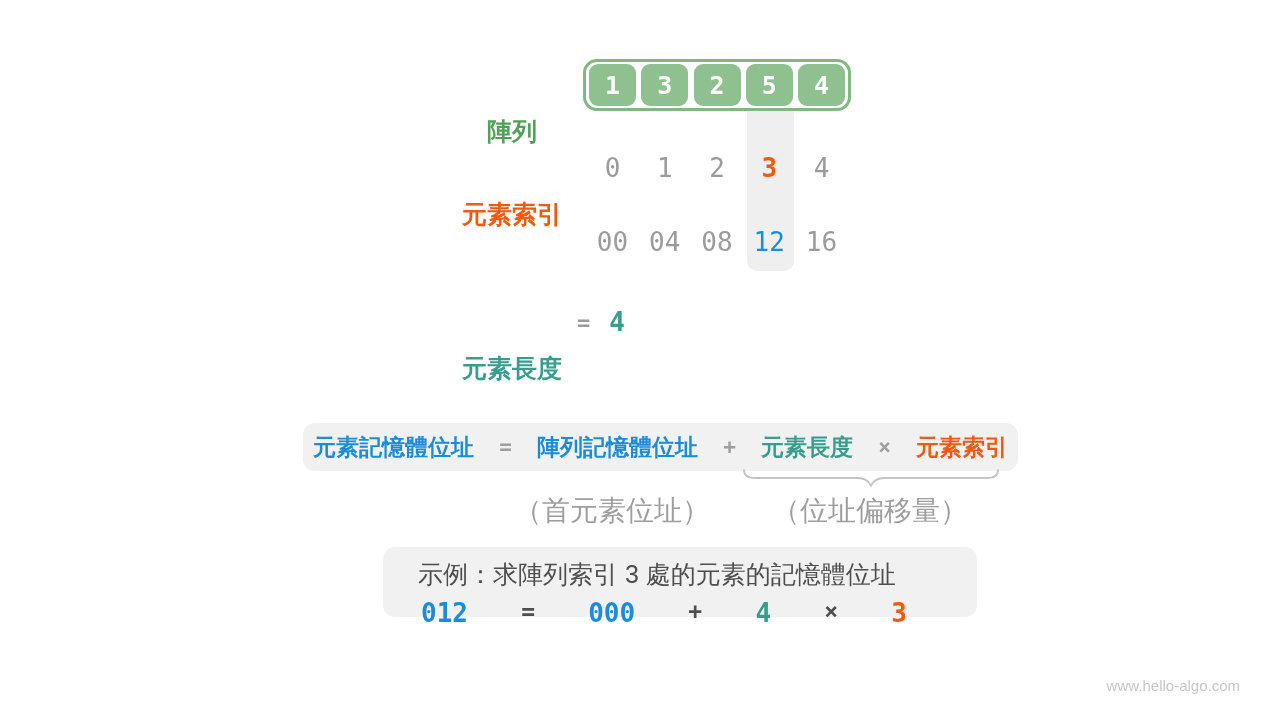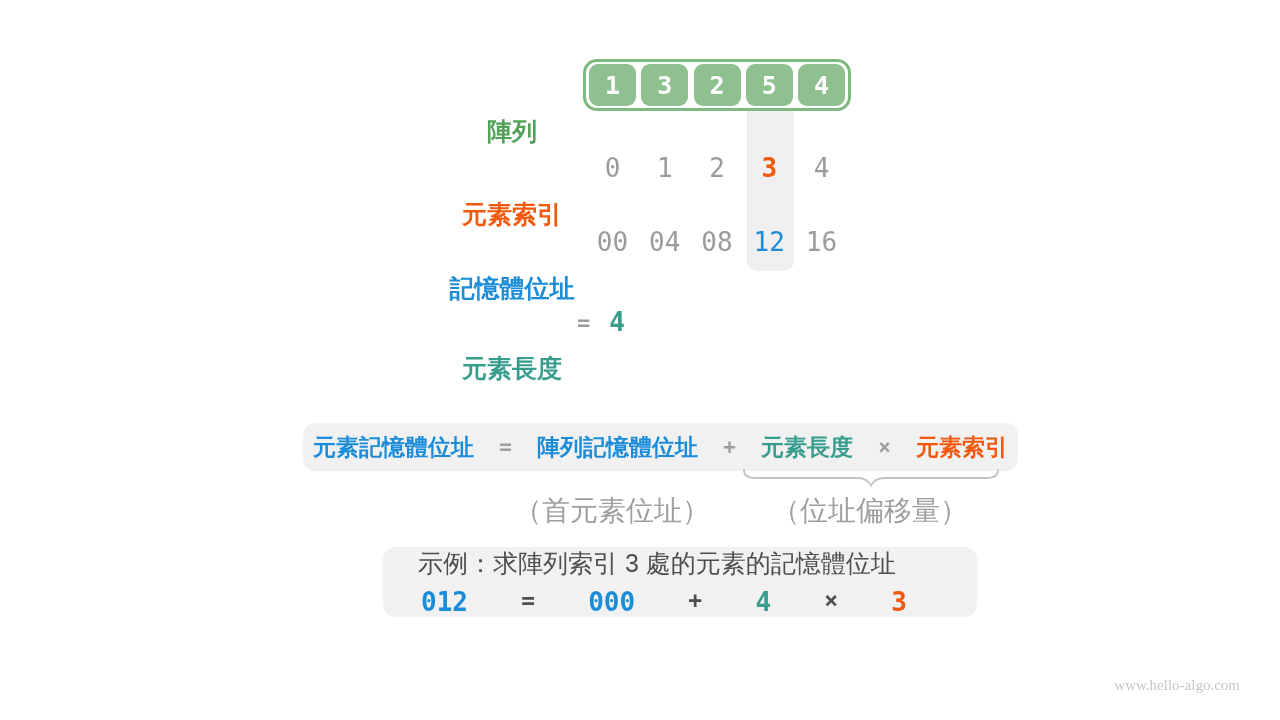--- a/index.html
+++ b/index.html
@@ -64,31 +64,31 @@
 
   
   .caption{position:absolute;top:492px;width:260px;text-align:center;
         font-size:28px;color:var(--caption-gray);white-space:nowrap;}
   #caption-first{left:482px;}
   #caption-offset{left:740px;}
 
   
   .example-box{position:absolute;left:383px;top:547px;width:594px;height:70px;
         background:var(--panel-gray);border-radius:12px;box-sizing:border-box;
-        }
+        padding-top:11px;}
   .example-title{margin-left:35px;font-size:25px;color:var(--dark-text);white-space:nowrap;}
   .example-row{display:flex;justify-content:space-between;padding:0 70px 0 38px;
         margin-top:7px;font-family:"DejaVu Sans Mono","Liberation Mono",monospace;
         font-size:26px;font-weight:700;gap:24px;}
   .example-row .op{font-size:23px;color:var(--dark-text);}
 
   
   .watermark{position:absolute;top:677px;right:40px;font-size:15px;
         color:var(--watermark-gray);
-        font-family:Liberation Serif, serif;}
+        font-family:Liberation Sans, sans-serif;}
 </style>
 </head>
 <body>
 
 <div id="canvas">
 
   <div class="band"></div>
 
   <div class="row-label" id="label-array">陣列</div>
   <div class="array-container" id="array-container">
@@ -101,21 +101,20 @@
 
   <div class="row-label" id="label-index">元素索引</div>
   <div class="value-row" id="index-row">
       <div class="value-cell">0</div>
       <div class="value-cell">1</div>
       <div class="value-cell">2</div>
       <div class="value-cell hl-orange">3</div>
       <div class="value-cell">4</div>
     </div>
 
-  <div class="row-label" id="label-address">記憶體位址</div>
   <div class="value-row" id="address-row">
       <div class="value-cell">00</div>
       <div class="value-cell">04</div>
       <div class="value-cell">08</div>
       <div class="value-cell hl-blue">12</div>
       <div class="value-cell">16</div>
     </div>
 
   <div class="row-label" id="label-length">元素長度</div>
   <div class="mono" id="length-eq">=</div>

